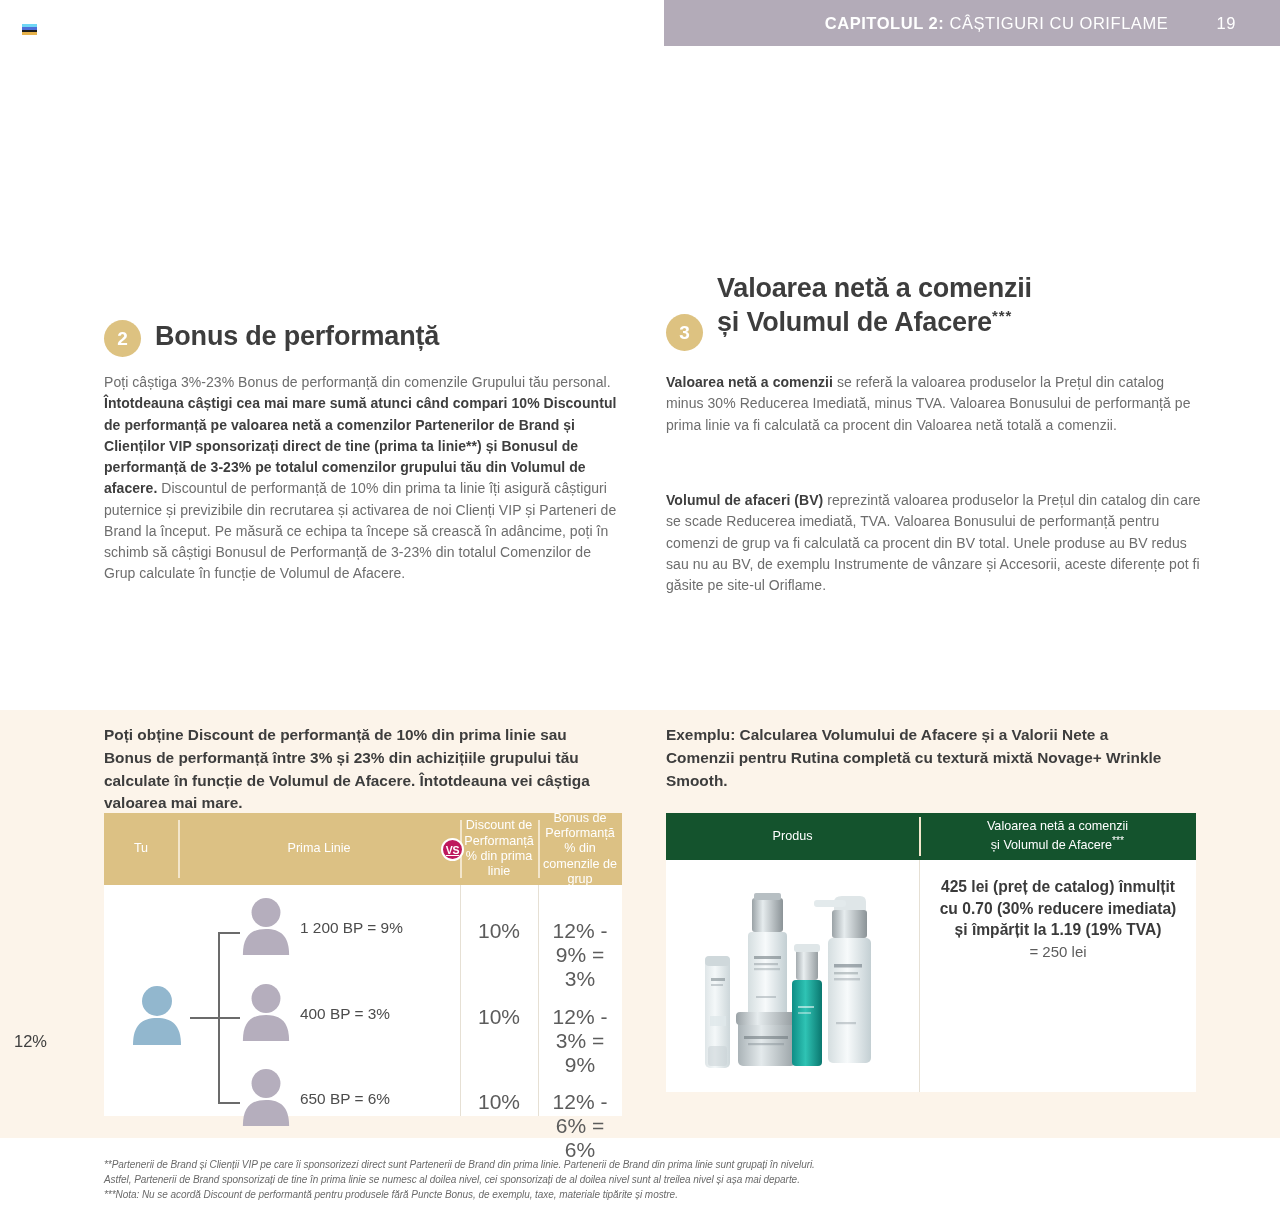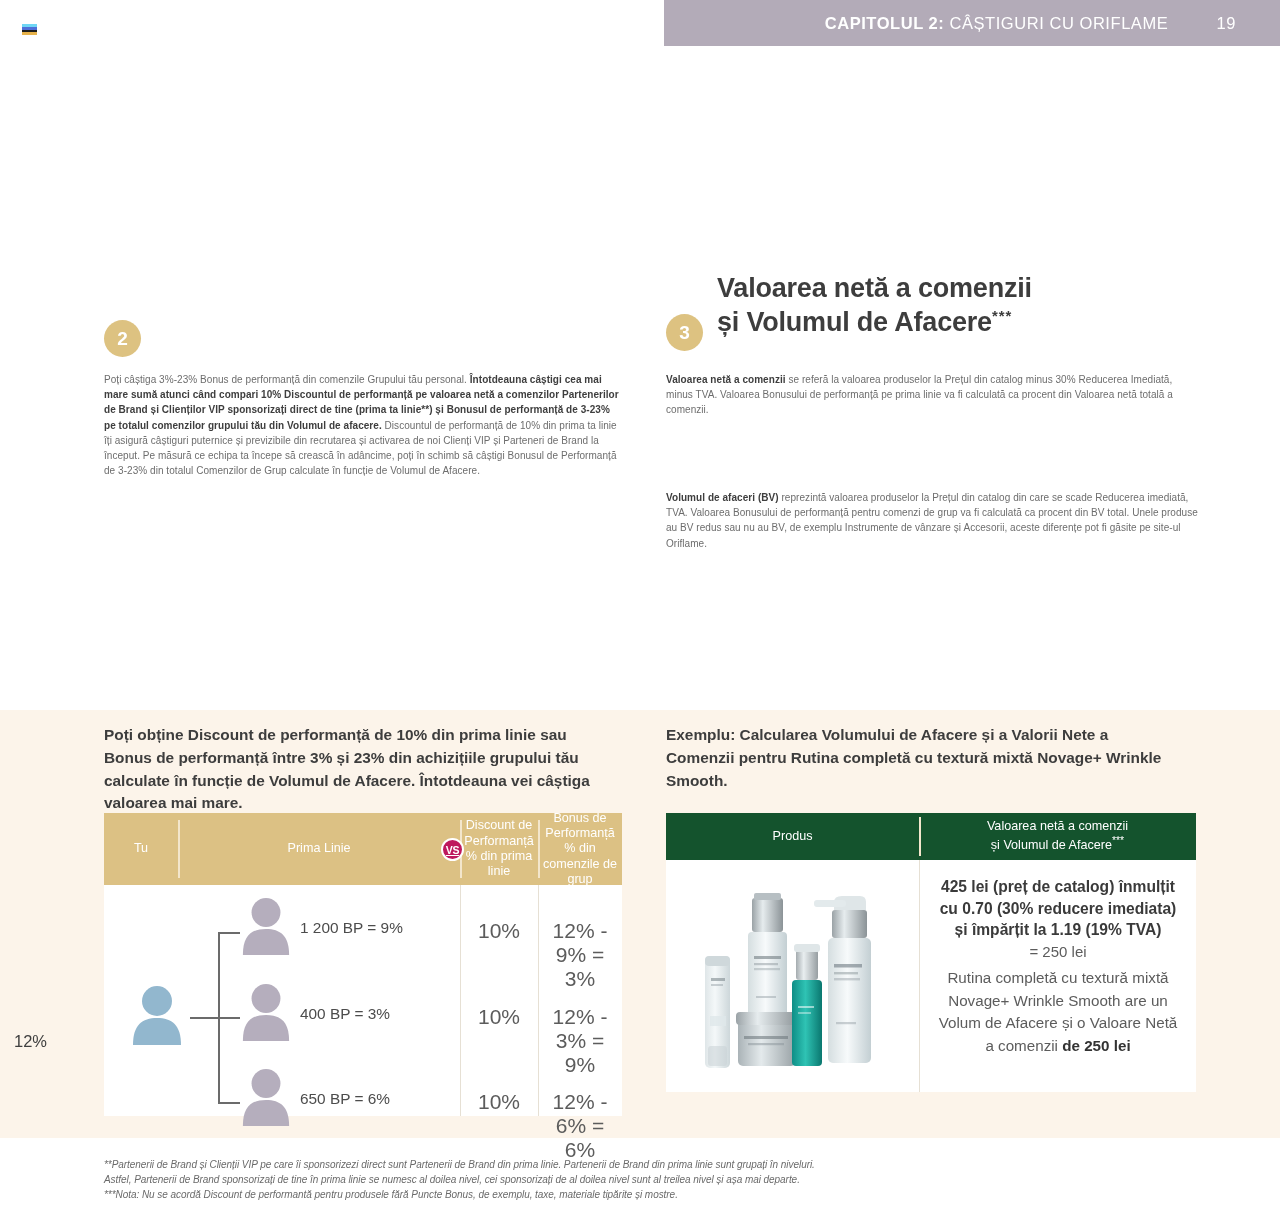--- a/index.html
+++ b/index.html
@@ -53,21 +53,21 @@
     font-size:27px; font-weight:700; color:#3d3d3d;
     line-height:1.25; letter-spacing:-.2px;
   }
   .sec-title sup{ font-size:.55em; letter-spacing:1px; vertical-align:super;}
 
   .hd-left{ position:absolute; left:0; top:320px; }
   .hd-right{ position:absolute; left:0; top:272px; }
   .hd-right .badge-num{ margin-top:42px; }
 
   .body-txt{
-    font-size:10px; line-height:1.52; color:#6d6d6d;
+    font-size:14px; line-height:1.52; color:#6d6d6d;
     letter-spacing:.05px;
   }
   .body-txt b{ color:#3e3e3e; font-weight:700; }
   .p-left { position:absolute; left:0; top:372px; width:520px; }
   .p-right1{ position:absolute; left:0; top:372px; width:530px; }
   .p-right2{ position:absolute; left:0; top:490px; width:540px; }
 
   
   .beige{
     position:absolute; left:0; top:710px; width:1280px; height:428px;
@@ -184,20 +184,21 @@
     <span>CÂȘTIGURI CU ORIFLAME</span>
     <span style="display:inline-block;width:38px"></span>
     <span>19</span>
   </span>
 </div>
 
 <div class="col-left">
 
   <div class="sec-head hd-left">
     <div class="badge-num">2</div>
+    <div class="sec-title">Bonus de performanță</div>
   </div>
 
   <div class="body-txt p-left">
     <span>Poți câștiga 3%-23% Bonus de performanță din comenzile Grupului tău personal. </span><b>Întotdeauna câștigi cea mai mare sumă atunci când compari 10% Discountul de performanță pe valoarea netă a comenzilor Partenerilor de Brand și Clienților VIP sponsorizați direct de tine (prima ta linie**) și Bonusul de performanță de 3-23% pe totalul comenzilor grupului tău din Volumul de afacere.</b><span> Discountul de performanță de 10% din prima ta linie îți asigură câștiguri puternice și previzibile din recrutarea și activarea de noi Clienți VIP și Parteneri de Brand la început. Pe măsură ce echipa ta începe să crească în adâncime, poți în schimb să câștigi Bonusul de Performanță de 3-23% din totalul Comenzilor de Grup calculate în funcție de Volumul de Afacere.</span>
   </div>
 
 </div>
 
 <div class="col-right">
 
@@ -380,23 +381,20 @@
           <rect x="168" y="112" width="24" height="2.4" fill="#949ea3" opacity=".55"></rect>
           <rect x="168" y="118" width="26" height="2.4" fill="#949ea3" opacity=".45"></rect>
           <rect x="170" y="162" width="20" height="2.2" fill="#9aa4a9" opacity=".5"></rect>
         </g>
       </svg>
     </div>
 
     <div class="val-cell">
       <div class="val-strong">425 lei (preț de catalog) înmulțit cu 0.70 (30% reducere imediata) și împărțit la 1.19 (19% TVA)</div>
       <div class="val-eq">= 250 lei</div>
-      <div class="val-note">
-        <span>Rutina completă cu textură mixtă Novage+ Wrinkle Smooth are un Volum de Afacere și o Valoare Netă a comenzii </span><b>de 250 lei</b>
-      </div>
     </div>
   </div>
 </div>
 
 <div class="footnotes">
   <p>**Partenerii de Brand și Clienții VIP pe care îi sponsorizezi direct sunt Partenerii de Brand din prima linie. Partenerii de Brand din prima linie sunt grupați în niveluri.</p>
   <p>Astfel, Partenerii de Brand sponsorizați de tine în prima linie se numesc al doilea nivel, cei sponsorizați de al doilea nivel sunt al treilea nivel și așa mai departe.</p>
   <p>***Nota: Nu se acordă Discount de performantă pentru produsele fără Puncte Bonus, de exemplu, taxe, materiale tipărite și mostre.</p>
 </div>
 

